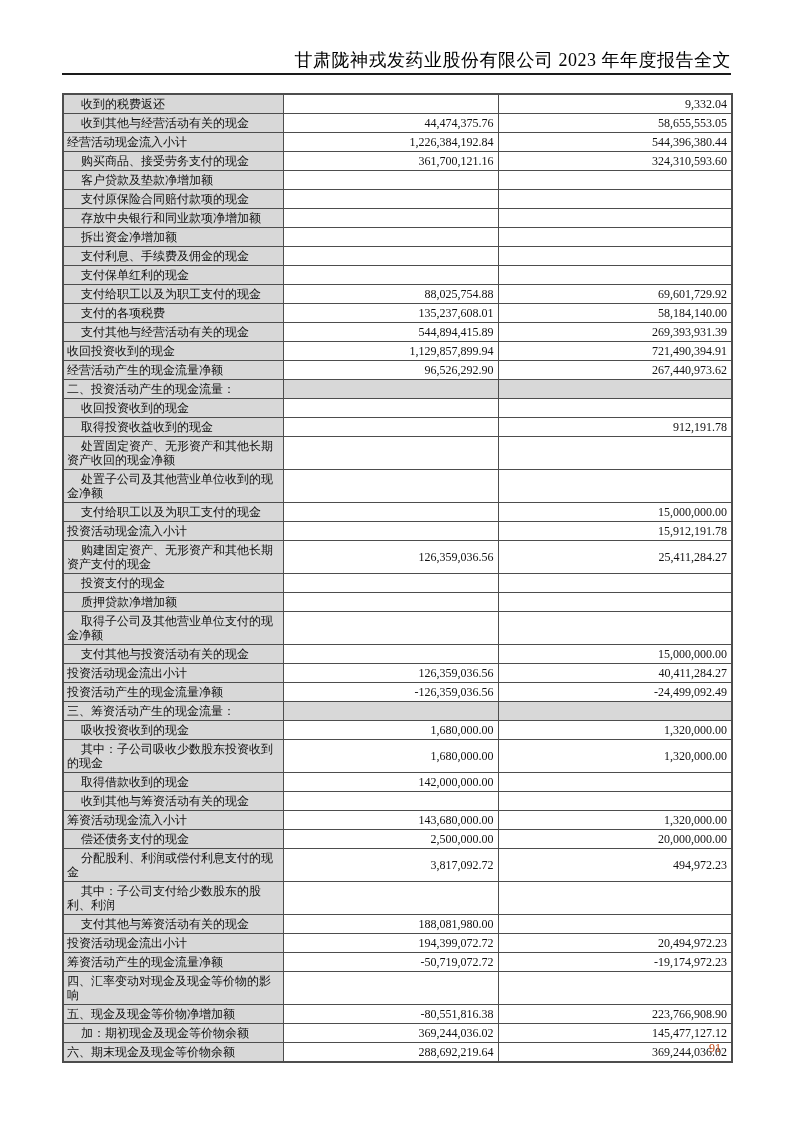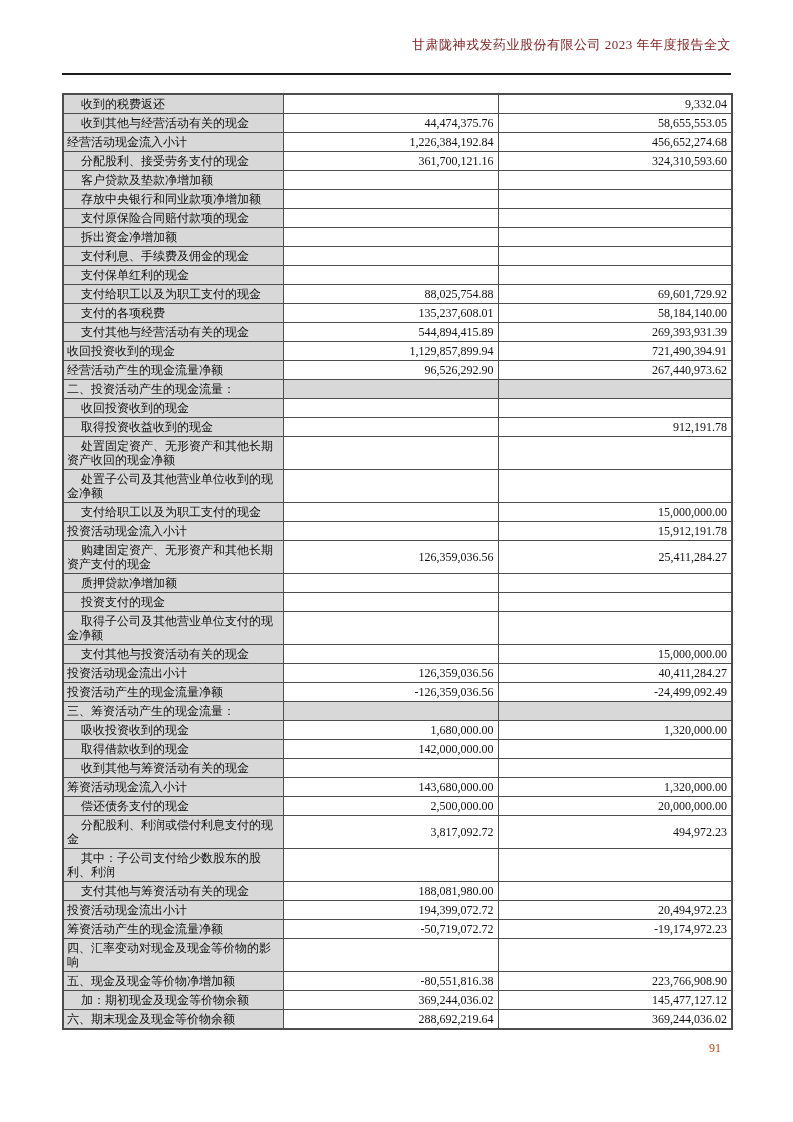--- a/index.html
+++ b/index.html
@@ -9,25 +9,25 @@
     width: 793px;
     height: 1122px;
     background: #ffffff;
     margin: 0 auto;
     font-family: "Liberation Serif", "DejaVu Serif", serif;
     color: #111;
     overflow: hidden;
   }
   .report-header {
     position: absolute;
-    top: 36px;
+    top: 48px;
     right: 62px;
-    font-size: 13px;
+    font-size: 18px;
     letter-spacing: 0.5px;
-    color: #7f1d1d;
+    color: #000000;
     white-space: nowrap;
   }
   .header-rule {
     position: absolute;
     top: 73px;
     left: 62px;
     width: 669px;
     height: 2px;
     background: #1a1a1a;
   }
@@ -95,39 +95,39 @@
           <td class="num-cell">9,332.04</td>
         </tr>
         <tr>
           <td class="label-cell indent1">收到其他与经营活动有关的现金</td>
           <td class="num-cell">44,474,375.76</td>
           <td class="num-cell">58,655,553.05</td>
         </tr>
         <tr>
           <td class="label-cell">经营活动现金流入小计</td>
           <td class="num-cell">1,226,384,192.84</td>
-          <td class="num-cell">456,652,274.68</td>
-        </tr>
-        <tr>
-          <td class="label-cell indent1">分配股利、接受劳务支付的现金</td>
+          <td class="num-cell">544,396,380.44</td>
+        </tr>
+        <tr>
+          <td class="label-cell indent1">购买商品、接受劳务支付的现金</td>
           <td class="num-cell">361,700,121.16</td>
           <td class="num-cell">324,310,593.60</td>
         </tr>
         <tr>
           <td class="label-cell indent1">客户贷款及垫款净增加额</td>
           <td class="num-cell"></td>
           <td class="num-cell"></td>
         </tr>
         <tr>
+          <td class="label-cell indent1">支付原保险合同赔付款项的现金</td>
+          <td class="num-cell"></td>
+          <td class="num-cell"></td>
+        </tr>
+        <tr>
           <td class="label-cell indent1">存放中央银行和同业款项净增加额</td>
-          <td class="num-cell"></td>
-          <td class="num-cell"></td>
-        </tr>
-        <tr>
-          <td class="label-cell indent1">支付原保险合同赔付款项的现金</td>
           <td class="num-cell"></td>
           <td class="num-cell"></td>
         </tr>
         <tr>
           <td class="label-cell indent1">拆出资金净增加额</td>
           <td class="num-cell"></td>
           <td class="num-cell"></td>
         </tr>
         <tr>
           <td class="label-cell indent1">支付利息、手续费及佣金的现金</td>
@@ -198,26 +198,26 @@
           <td class="label-cell">投资活动现金流入小计</td>
           <td class="num-cell"></td>
           <td class="num-cell">15,912,191.78</td>
         </tr>
         <tr>
           <td class="label-cell indent1">购建固定资产、无形资产和其他长期资产支付的现金</td>
           <td class="num-cell">126,359,036.56</td>
           <td class="num-cell">25,411,284.27</td>
         </tr>
         <tr>
+          <td class="label-cell indent1">投资支付的现金</td>
+          <td class="num-cell"></td>
+          <td class="num-cell"></td>
+        </tr>
+        <tr>
           <td class="label-cell indent1">质押贷款净增加额</td>
-          <td class="num-cell"></td>
-          <td class="num-cell"></td>
-        </tr>
-        <tr>
-          <td class="label-cell indent1">投资支付的现金</td>
           <td class="num-cell"></td>
           <td class="num-cell"></td>
         </tr>
         <tr>
           <td class="label-cell indent1">取得子公司及其他营业单位支付的现金净额</td>
           <td class="num-cell"></td>
           <td class="num-cell"></td>
         </tr>
         <tr>
           <td class="label-cell indent1">支付其他与投资活动有关的现金</td>
@@ -238,20 +238,25 @@
           <td class="label-cell">三、筹资活动产生的现金流量：</td>
           <td class="num-cell"></td>
           <td class="num-cell"></td>
         </tr>
         <tr>
           <td class="label-cell indent1">吸收投资收到的现金</td>
           <td class="num-cell">1,680,000.00</td>
           <td class="num-cell">1,320,000.00</td>
         </tr>
         <tr>
+          <td class="label-cell indent1">其中：子公司吸收少数股东投资收到的现金</td>
+          <td class="num-cell">1,680,000.00</td>
+          <td class="num-cell">1,320,000.00</td>
+        </tr>
+        <tr>
           <td class="label-cell indent1">取得借款收到的现金</td>
           <td class="num-cell">142,000,000.00</td>
           <td class="num-cell"></td>
         </tr>
         <tr>
           <td class="label-cell indent1">收到其他与筹资活动有关的现金</td>
           <td class="num-cell"></td>
           <td class="num-cell"></td>
         </tr>
         <tr>

